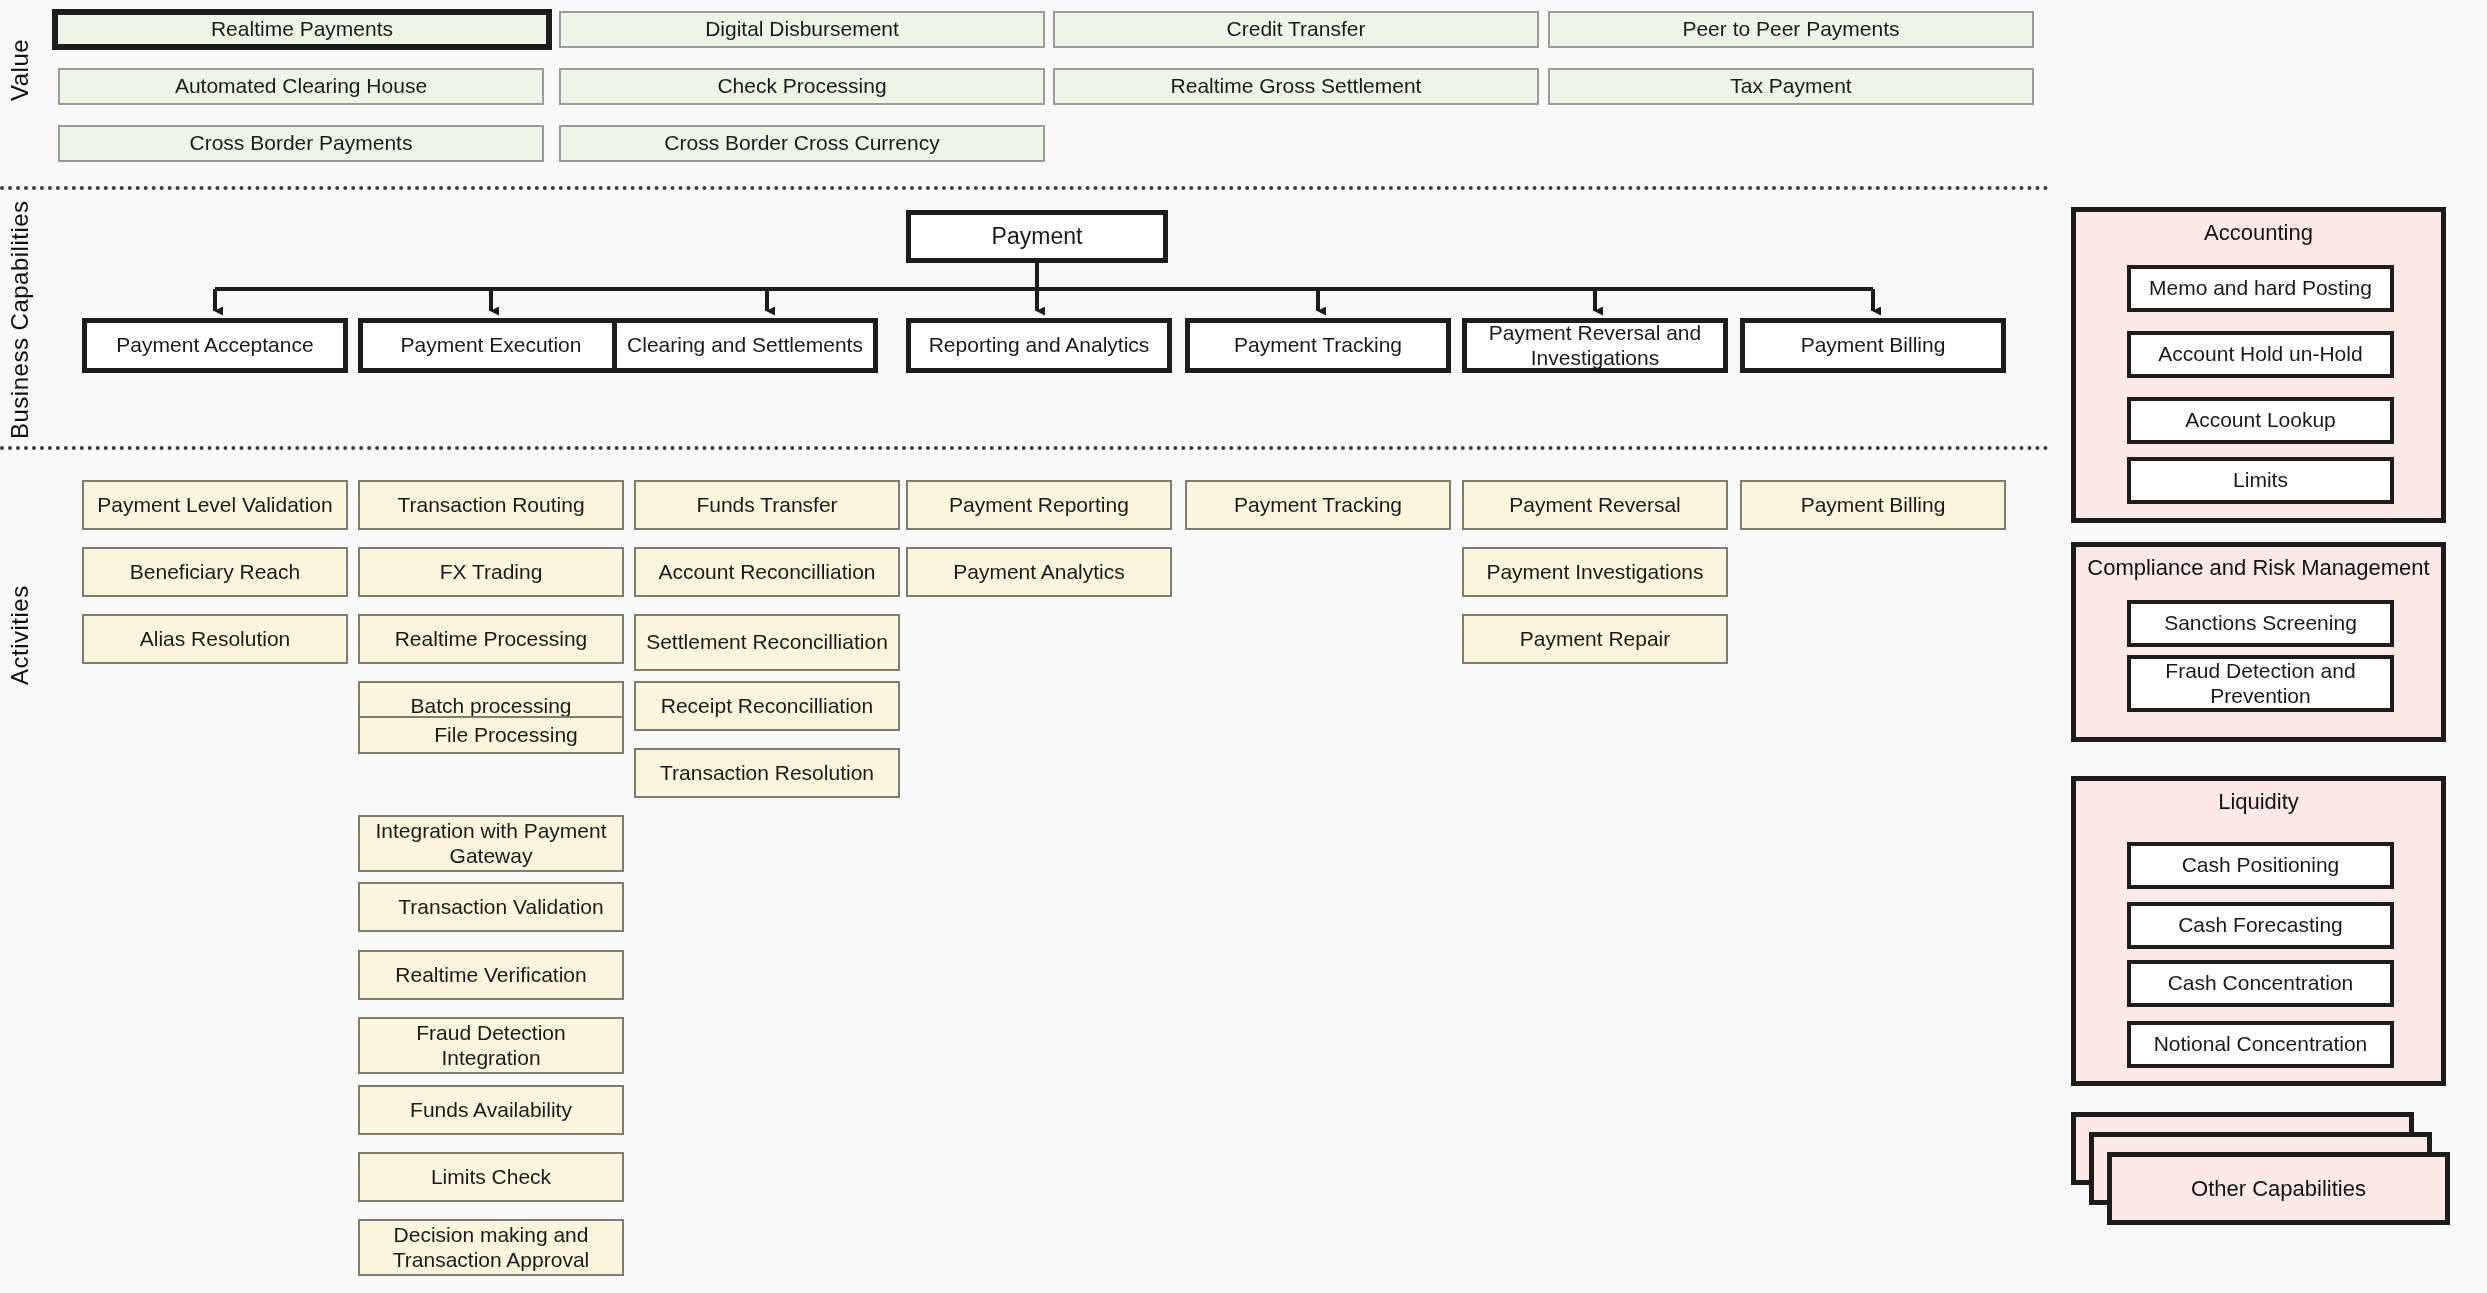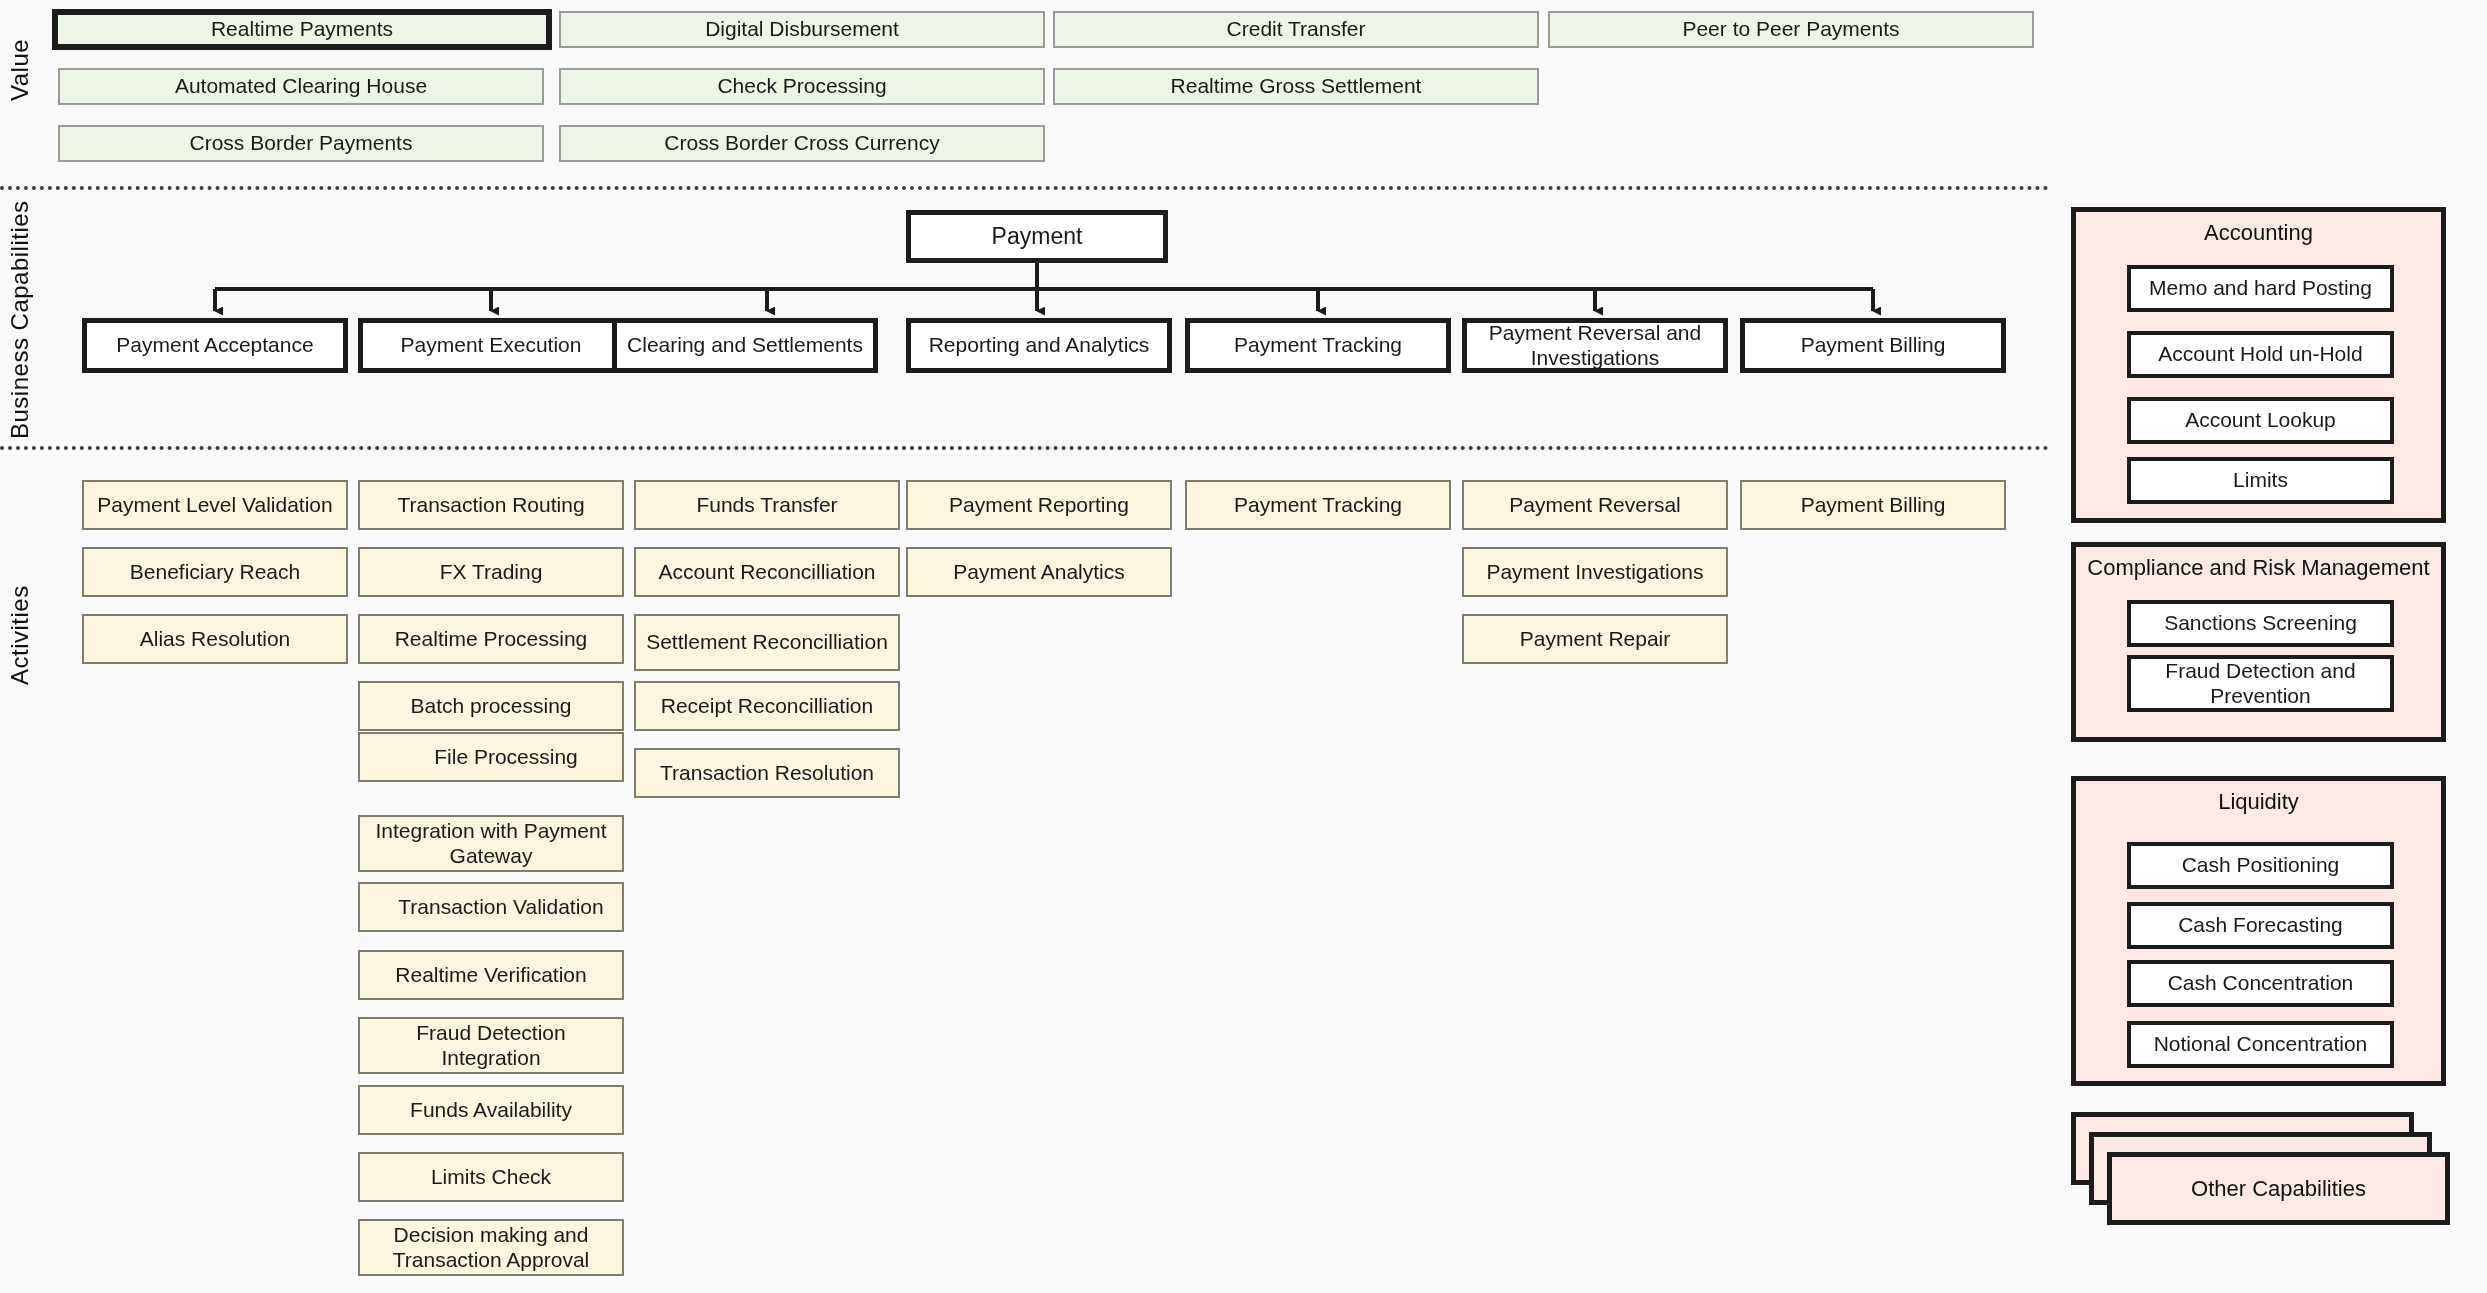--- a/index.html
+++ b/index.html
@@ -123,20 +123,21 @@
   <div class="sep" style="top:446px;"></div>
 
   <div class="box v-box selected" style="left:52px;top:9px;width:500px;height:41px;">Realtime Payments</div>
   <div class="box v-box" style="left:559px;top:11px;width:486px;">Digital Disbursement</div>
   <div class="box v-box" style="left:1053px;top:11px;width:486px;">Credit Transfer</div>
   <div class="box v-box" style="left:1548px;top:11px;width:486px;">Peer to Peer Payments</div>
 
   <div class="box v-box" style="left:58px;top:68px;width:486px;">Automated Clearing House</div>
   <div class="box v-box" style="left:559px;top:68px;width:486px;">Check Processing</div>
   <div class="box v-box" style="left:1053px;top:68px;width:486px;">Realtime Gross Settlement</div>
+  <div class="box v-box" style="left:1548px;top:68px;width:486px;">Tax Payment</div>
 
   <div class="box v-box" style="left:58px;top:125px;width:486px;">Cross Border Payments</div>
   <div class="box v-box" style="left:559px;top:125px;width:486px;">Cross Border Cross Currency</div>
 
   <div class="box root-box" style="left:906px;top:210px;width:262px;height:53px;">Payment</div>
 
   <svg class="connectors" width="2050" height="446">
     <defs>
       <marker id="ah" markerWidth="9" markerHeight="9" refX="4.5" refY="8" orient="auto" markerUnits="userSpaceOnUse">
         <path d="M0,0 L4.5,9 L9,0 z" fill="#1c1c1c"></path>
@@ -167,21 +168,21 @@
   <div class="box cap-box" style="left:1740px;top:318px;width:266px;height:55px;">Payment Billing</div>
 
   <div class="box act-box" style="left:82px;top:480px;width:266px;height:50px;">Payment Level Validation</div>
   <div class="box act-box" style="left:82px;top:547px;width:266px;height:50px;">Beneficiary Reach</div>
   <div class="box act-box" style="left:82px;top:614px;width:266px;height:50px;">Alias Resolution</div>
 
   <div class="box act-box" style="left:358px;top:480px;width:266px;height:50px;">Transaction Routing</div>
   <div class="box act-box" style="left:358px;top:547px;width:266px;height:50px;">FX Trading</div>
   <div class="box act-box" style="left:358px;top:614px;width:266px;height:50px;">Realtime Processing</div>
   <div class="box act-box" style="left:358px;top:681px;width:266px;height:50px;">Batch processing</div>
-  <div class="box act-box" style="left:358px;top:732px;width:266px;height:50px;padding-left:36px;">File Processing</div>
+  <div class="box act-box" style="left:358px;top:716px;width:266px;height:38px;padding-left:36px;">File Processing</div>
   <div class="box act-box" style="left:358px;top:815px;width:266px;height:57px;">Integration with Payment Gateway</div>
   <div class="box act-box" style="left:358px;top:882px;width:266px;height:50px;padding-left:26px;">Transaction Validation</div>
   <div class="box act-box" style="left:358px;top:950px;width:266px;height:50px;">Realtime Verification</div>
   <div class="box act-box" style="left:358px;top:1017px;width:266px;height:57px;">Fraud Detection Integration</div>
   <div class="box act-box" style="left:358px;top:1085px;width:266px;height:50px;">Funds Availability</div>
   <div class="box act-box" style="left:358px;top:1152px;width:266px;height:50px;">Limits Check</div>
   <div class="box act-box" style="left:358px;top:1219px;width:266px;height:57px;">Decision making and Transaction Approval</div>
 
   <div class="box act-box" style="left:634px;top:547px;width:266px;height:50px;">Account Reconcilliation</div>
   <div class="box act-box" style="left:634px;top:480px;width:266px;height:50px;">Funds Transfer</div>

